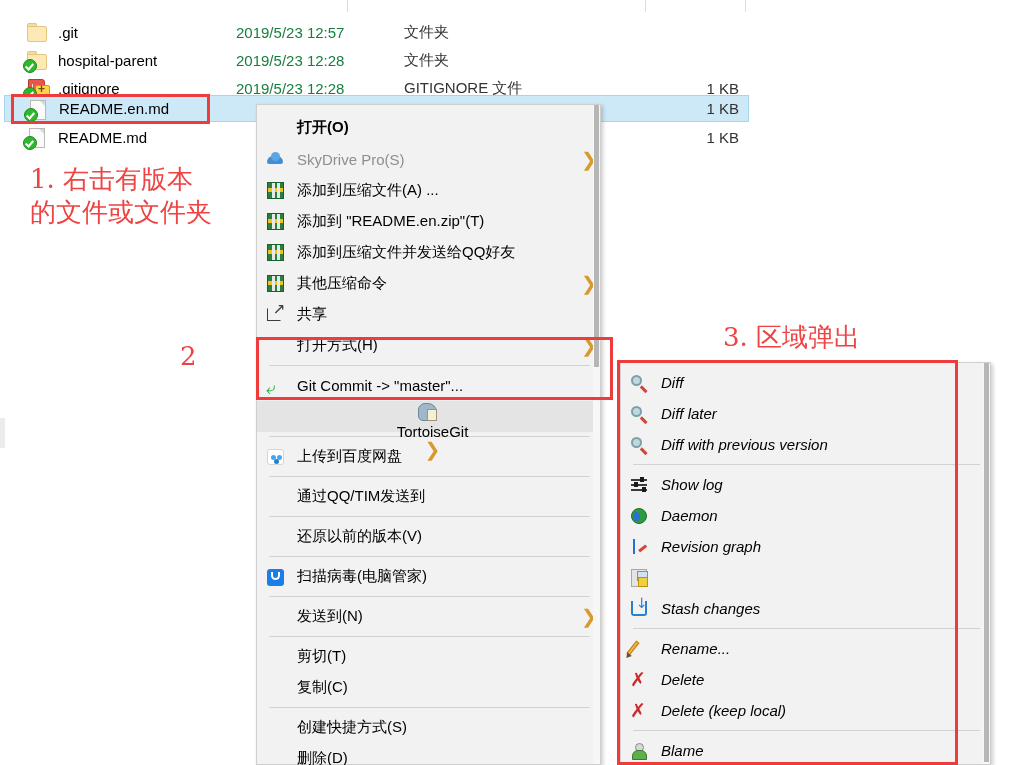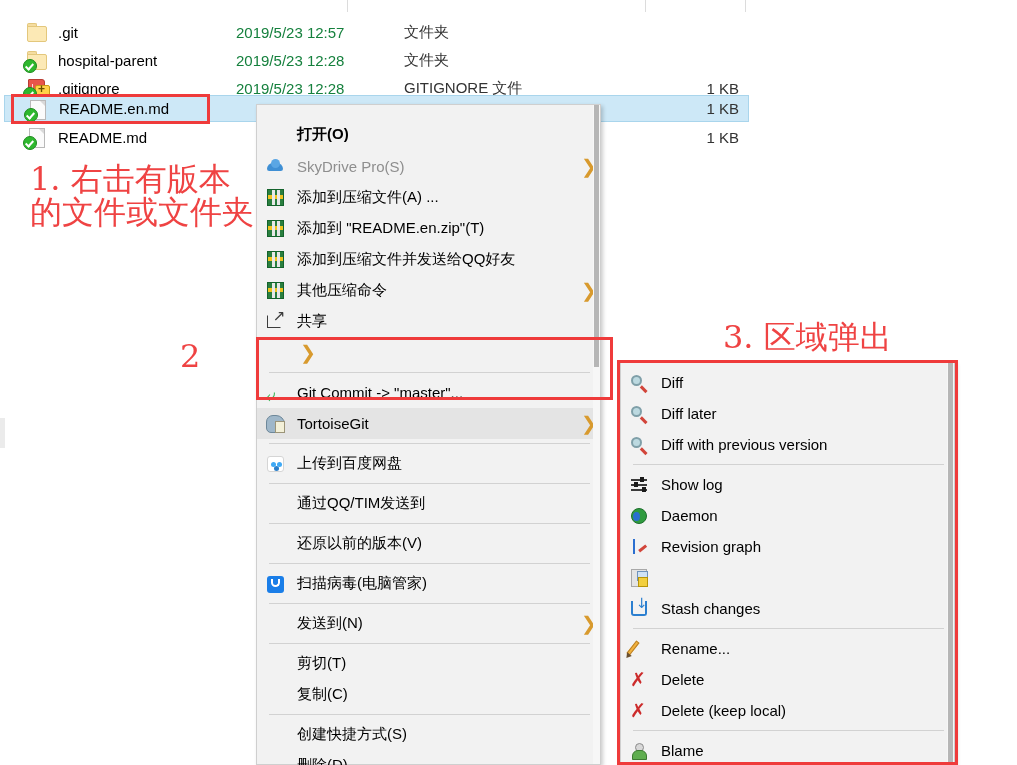--- a/index.html
+++ b/index.html
@@ -168,26 +168,27 @@
   .menu {
     position: absolute;
     background: #f2f2f2;
     border: 1px solid #cfcfcf;
     box-sizing: border-box;
     box-shadow: 2px 2px 4px rgba(0,0,0,0.20);
   }
   #main-menu {
     left: 256px; top: 104px;
     width: 345px; height: 661px;
-    padding-top: 12px;
+    padding-top: 5px;
   }
   #sub-menu {
     left: 620px; top: 362px;
-    width: 335px; height: 403px;
+    width: 371px; height: 403px;
     padding-top: 4px;
+    font-style: italic;
   }
   .menu-scroll {
     position: absolute;
     top: 0; right: 0;
     width: 7px; height: 100%;
     background: #f7f7f7;
   }
   .menu-scroll i {
     position: absolute;
     left: 1px;
@@ -199,21 +200,21 @@
   .mi {
     position: relative;
     display: flex;
     align-items: center;
     height: 31px;
     padding-left: 8px;
     box-sizing: border-box;
     white-space: nowrap;
   }
   .mi.tall { height: 34px; }
-  .mi.hl { background: #e4e4e4; }
+  .mi.hl { background: #e4e4e4; flex-direction: column; }
   .mi .ic {
     position: relative;
     width: 22px; height: 22px;
     margin-right: 10px;
     flex: none;
   }
   .mi .lbl { flex: 1; }
   .mi.bold .lbl { font-weight: bold; }
   .mi.disabled .lbl { color: #8e8e8e; }
   .mi .arrow {
@@ -523,21 +524,21 @@
   .redbox {
     position: absolute;
     border: 3px solid #ef3b3b;
     box-sizing: border-box;
     pointer-events: none;
   }
   .redtext {
     position: absolute;
     color: #ef4343;
     font-family: "DejaVu Serif", "Liberation Serif", serif;
-    font-size: 32px;
+    font-size: 26px;
     line-height: 33px;
     white-space: pre;
   }
 </style>
 </head>
 <body>
 
 <div id="explorer">
 
   <div class="col-sep" style="left:347px;"></div>
@@ -655,20 +656,21 @@
 
   <div class="mi">
     <span class="ic">
         <span class="ic-share"></span>
       </span>
     <span class="lbl">共享</span>
   </div>
 
   <div class="mi">
     <span class="ic"></span>
+    <span class="lbl">打开方式(H)</span>
     <span class="arrow">❯</span>
   </div>
   <div class="sep"></div>
 
   <div class="mi">
     <span class="ic">
         <span class="ic-arrow-green">⤷</span>
       </span>
     <span class="lbl">Git Commit -&gt; "master"...</span>
   </div>

